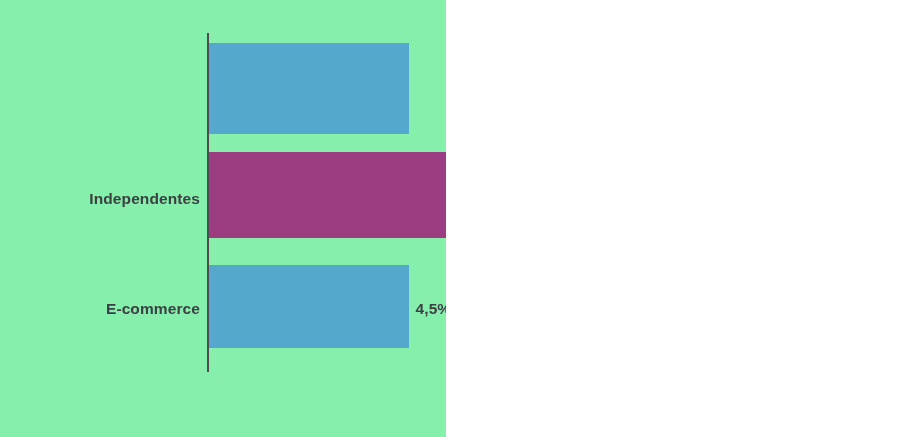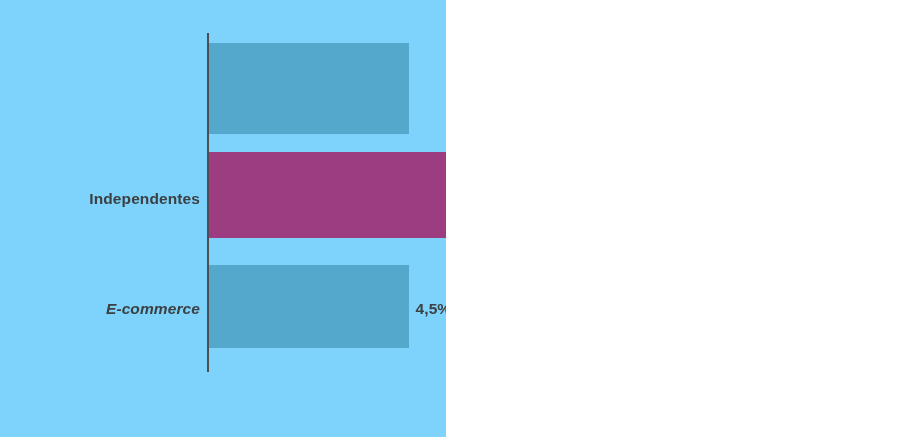--- a/index.html
+++ b/index.html
@@ -54,35 +54,35 @@
     font-size: 15.5px;
     font-weight: bold;
     color: #3c4043;
     letter-spacing: 0.1px;
     line-height: 1;
   }
 </style>
 </head>
 <body>
 
-<div id="chart-root" style="width: 446.4px; background: #7dd3fc;">
+<div id="chart-root" style="width: 446.4px; background: #86efac;">
 
   <div class="axis-line"></div>
 
   <div class="bar-row" style="width: 290.2px; background: rgb(155, 61, 128);">
 
     <div class="bar" style="top: 43px; height: 91px; width: 200.9px; background: rgb(84, 168, 203);"></div>
 
   </div>
 
   <div class="bar-row">
     <div class="cat-label" style="top:191px;">Independentes</div>
     <div class="bar" style="top:152px; height:86px; width:289.5px; background:#9b3d80;"></div>
 
   </div>
 
   <div class="bar-row">
-    <div class="cat-label" style="top:301px;font-style:italic;">E-commerce</div>
+    <div class="cat-label" style="top:301px;">E-commerce</div>
     <div class="bar" style="top:265px; height:83px; width:200.9px; background:#54a8cb;"></div>
     <div class="value-label" style="left: 415.5px; top: 301px;">4,5% (3% a 6%)</div>
   </div>
 
 </div>
 
 </body></html>

